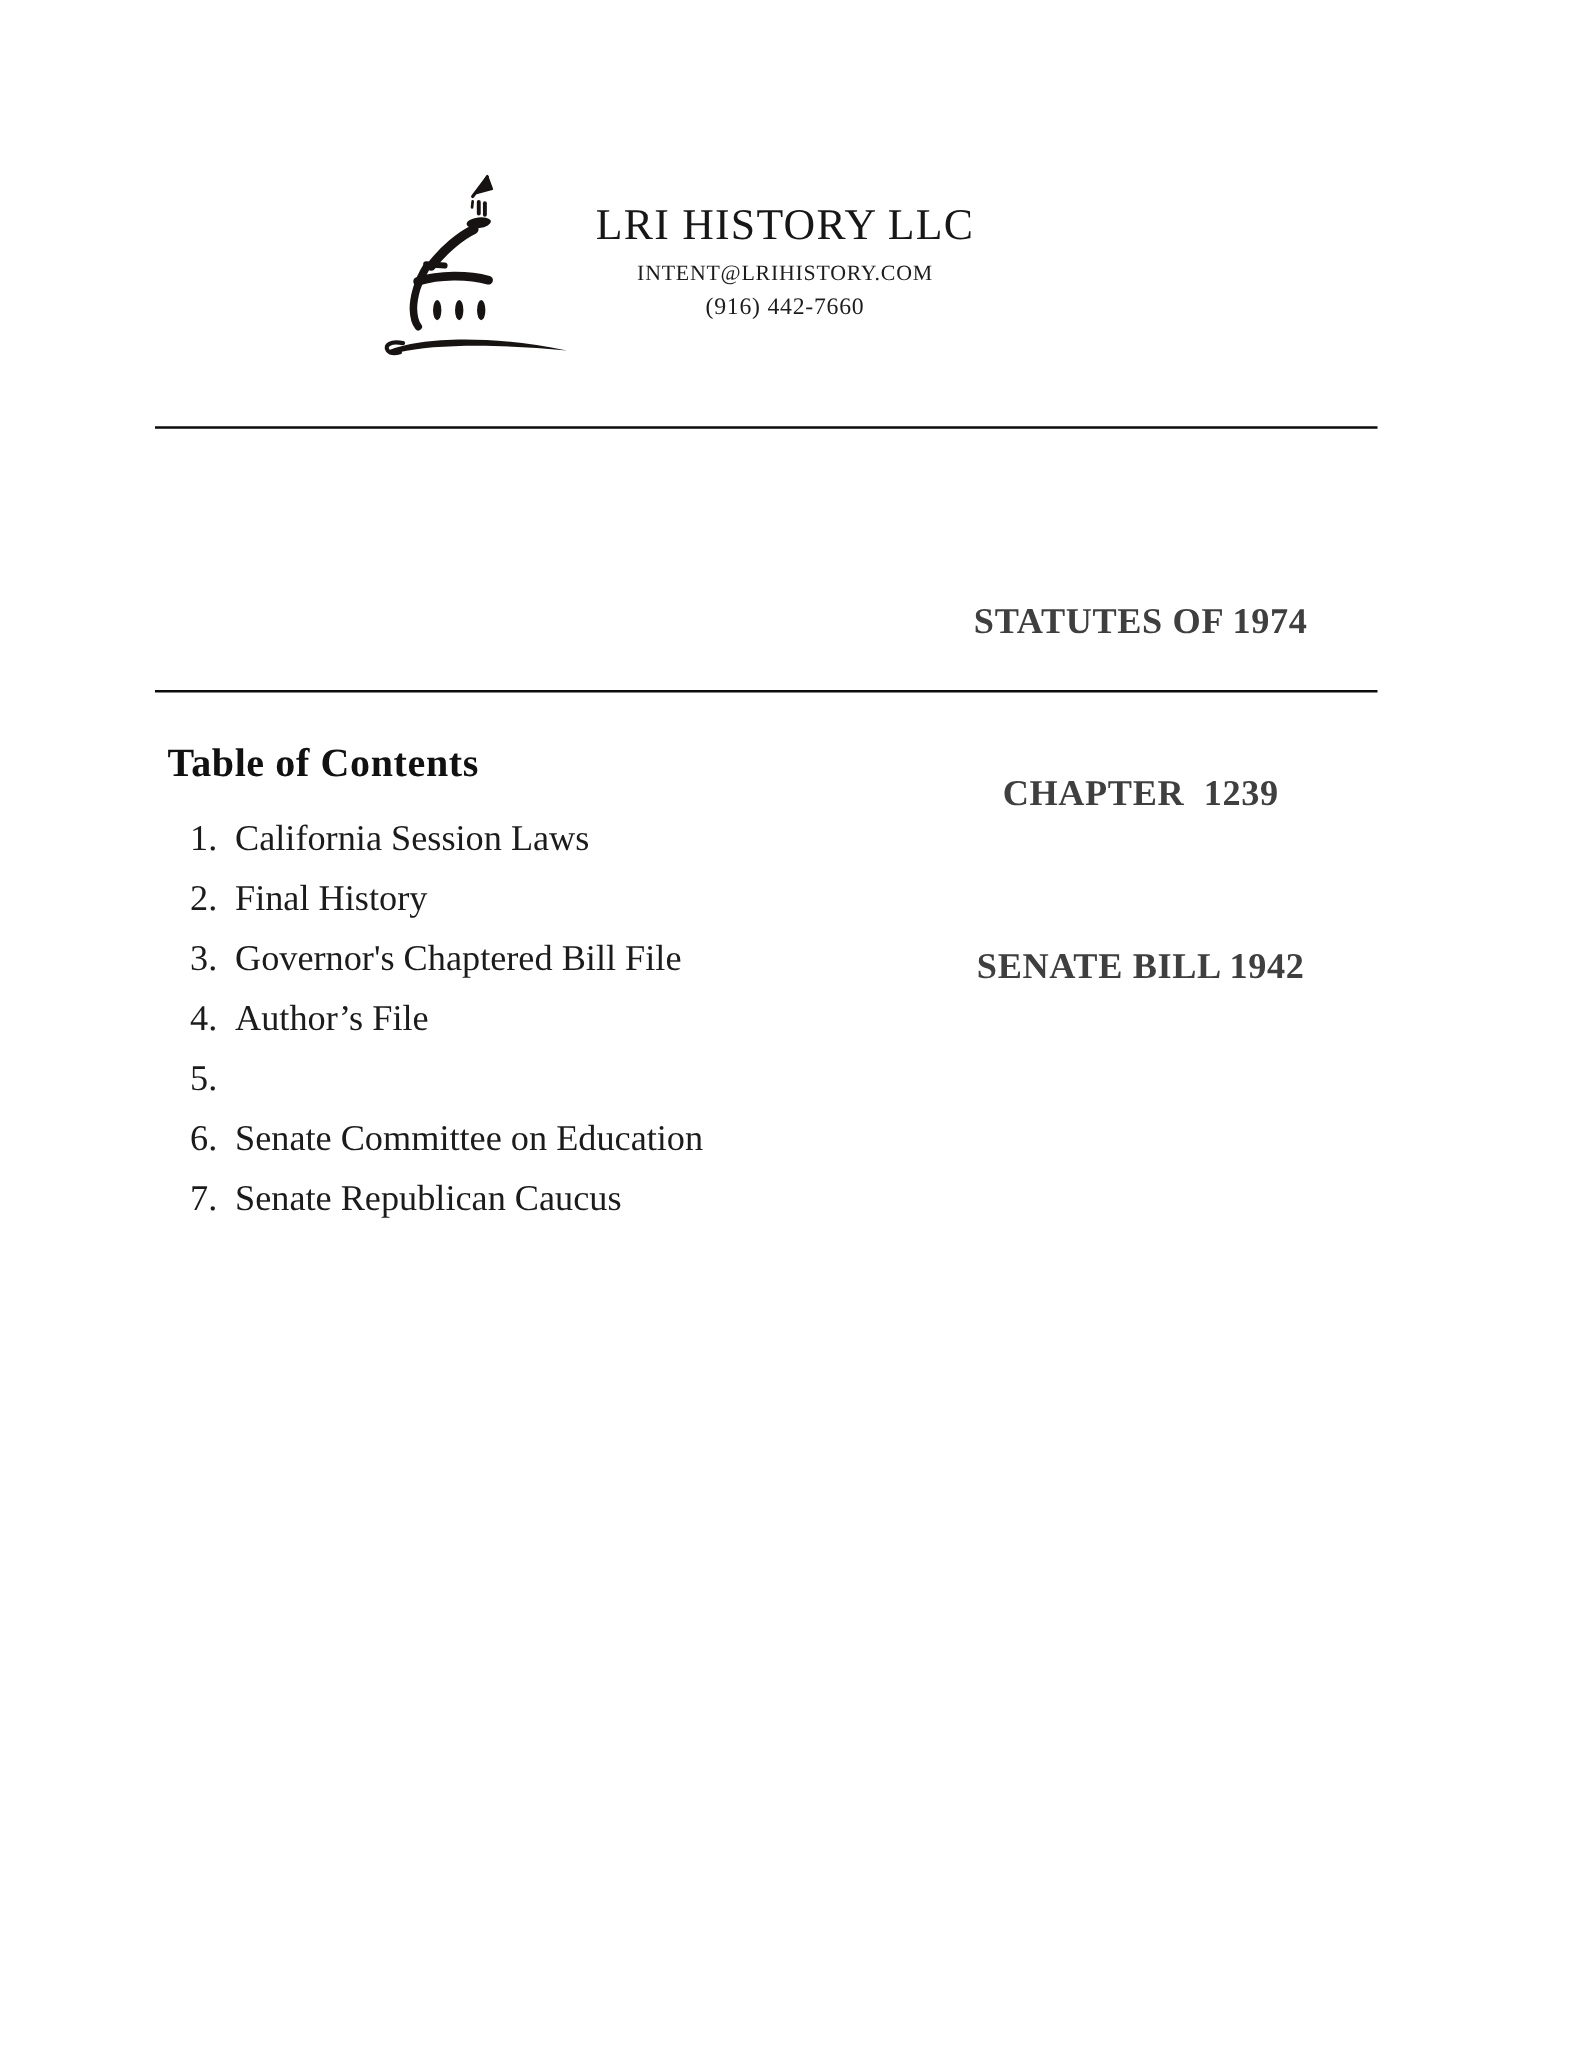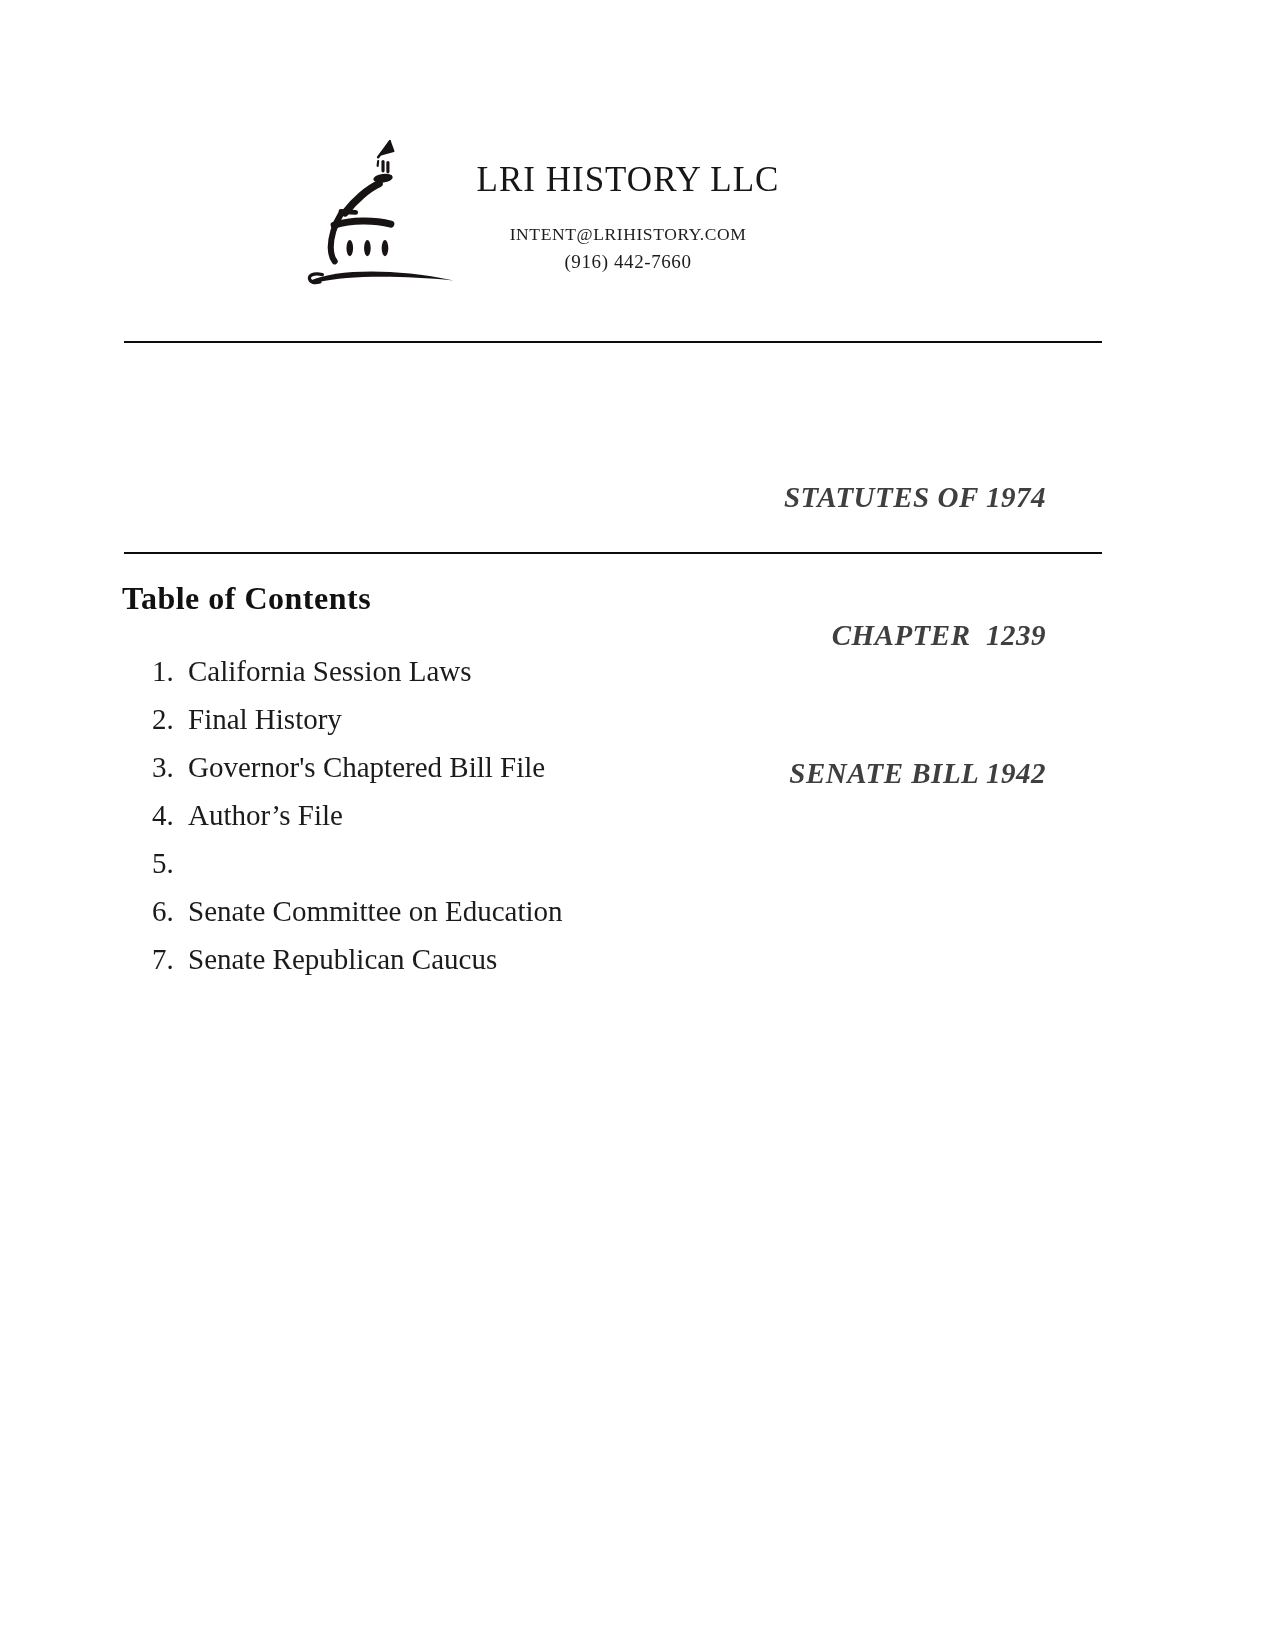--- a/index.html
+++ b/index.html
@@ -33,21 +33,21 @@
     text-align: center;
   }
   .company-name {
     font-size: 35px;
     line-height: 40px;
     letter-spacing: 1px;
     color: #171717;
     white-space: pre;
   }
   .contact-lines {
-    margin-top: 20px;
+    margin-top: 4px;
   }
   .contact-line {
     font-size: 17.5px;
     line-height: 28px;
     letter-spacing: 0.6px;
     color: #1c1c1c;
     white-space: pre;
   }
   .contact-line.phone {
     font-size: 19px;
@@ -62,36 +62,35 @@
     background: #0c0c0c;
   }
   .rule-top { top: 341px; }
   .rule-bottom { top: 552px; }
 
   
   .bill-reference {
     position: absolute;
     top: 382px;
     right: 230px;
-    text-align: right;
+    text-align: center;
     font-weight: bold;
     font-size: 29px;
     line-height: 46px;
     letter-spacing: 0.5px;
     color: #3f3f3f;
     white-space: pre;
-    font-style: italic;
   }
 
   
   .toc-title {
     position: absolute;
     left: 122px;
     top: 580px;
-    margin: 0;
+    margin: 12px;
     font-size: 32px;
     line-height: 36px;
     font-weight: bold;
     letter-spacing: 0.5px;
     color: #111111;
   }
   .toc-list {
     position: absolute;
     left: 152px;
     top: 655px;

